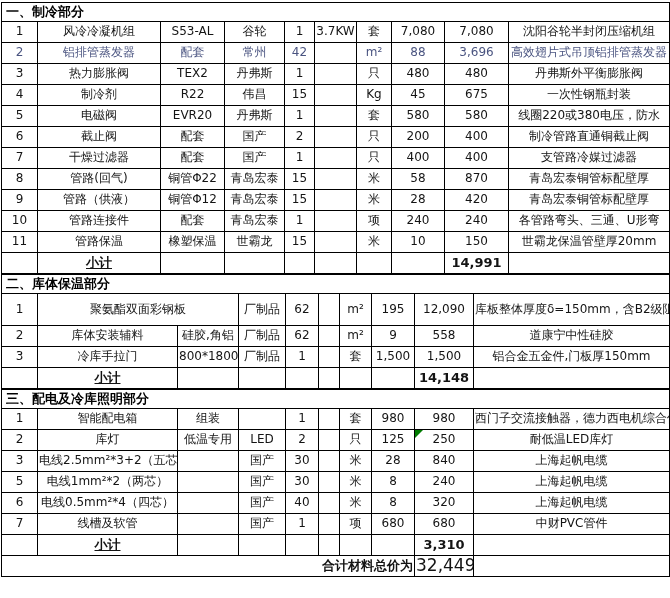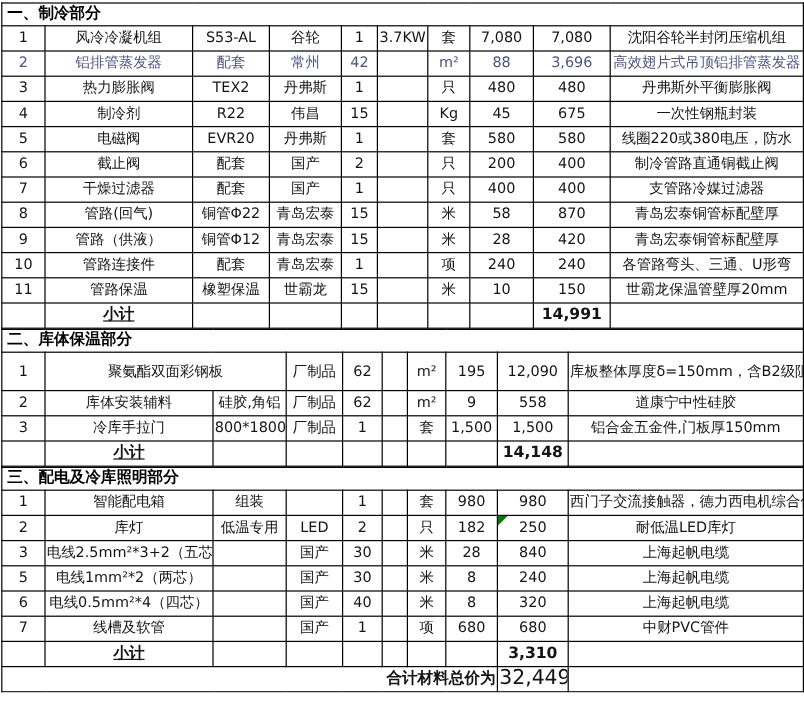--- a/index.html
+++ b/index.html
@@ -304,21 +304,21 @@
           <td class="c-note soft small">西门子交流接触器，德力西电机综合保护器</td>
         </tr>
         <tr>
           <td class="c-no">2</td>
           <td class="c-name">库灯</td>
           <td class="c-model">低温专用</td>
           <td class="c-brand">LED</td>
           <td class="c-qty">2</td>
           <td class="c-power"></td>
           <td class="c-unit">只</td>
-          <td class="c-price">182</td>
+          <td class="c-price">125</td>
           <td class="c-total marker">250</td>
           <td class="c-note">耐低温LED库灯</td>
         </tr>
         <tr>
           <td class="c-no">3</td>
           <td class="c-name">电线2.5mm²*3+2（五芯）</td>
           <td class="c-model"></td>
           <td class="c-brand">国产</td>
           <td class="c-qty">30</td>
           <td class="c-power"></td>

